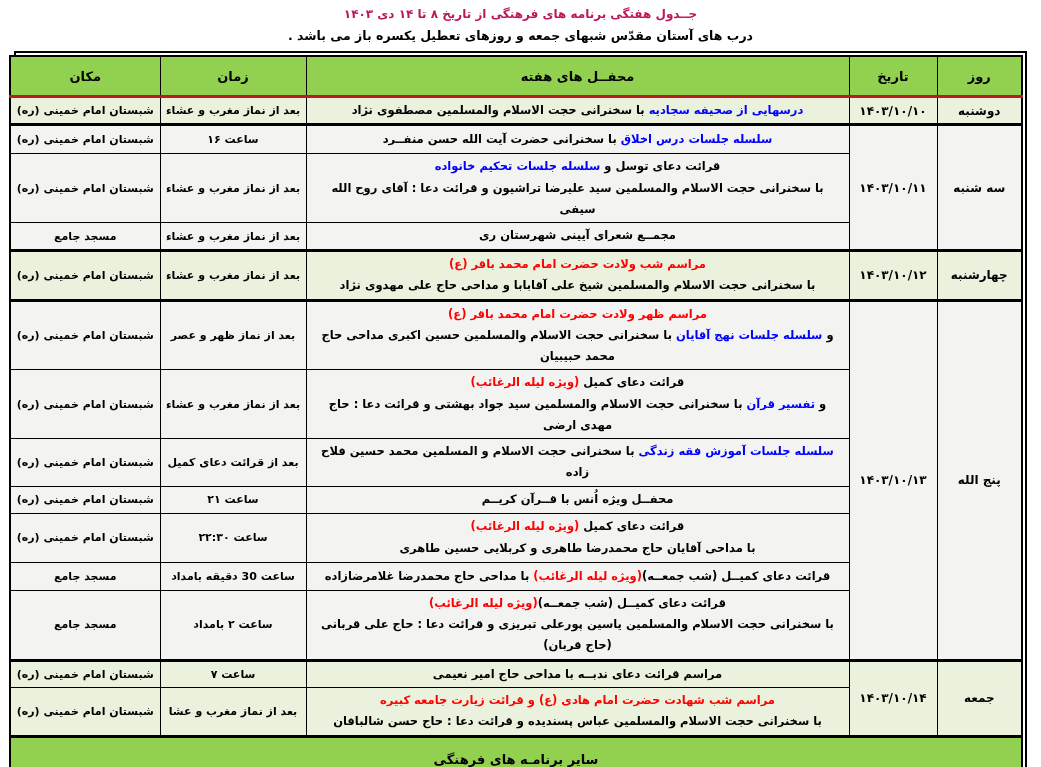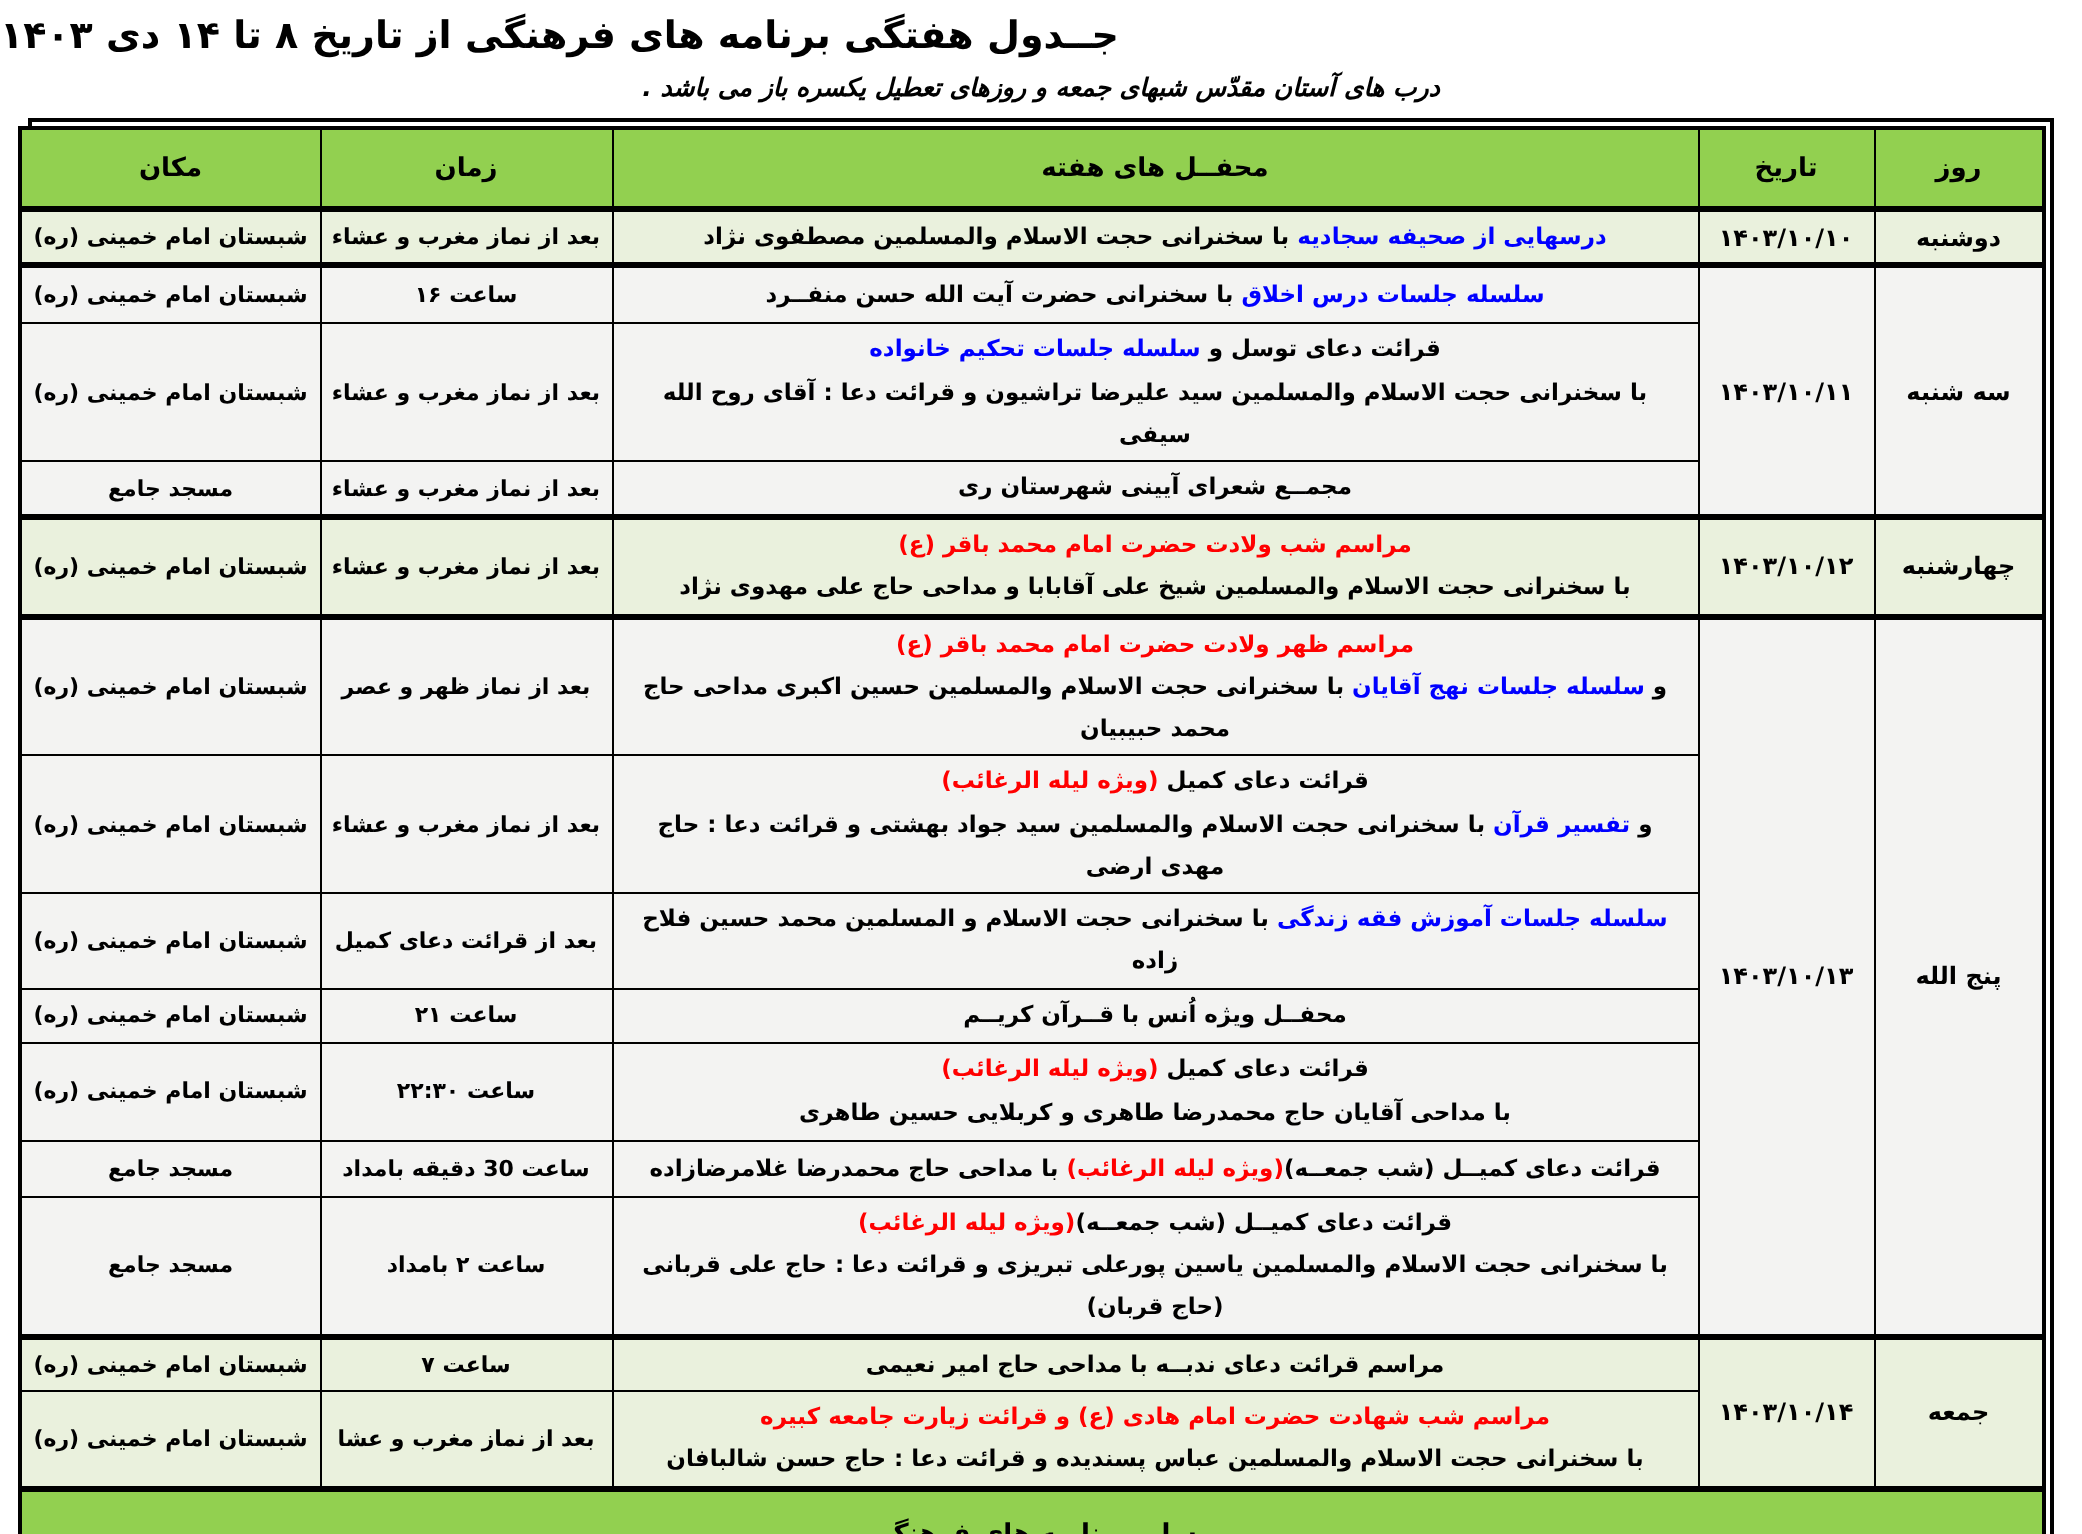--- a/index.html
+++ b/index.html
@@ -1,26 +1,26 @@
 <!DOCTYPE html>
 <html lang="fa" dir="rtl"><head>
 <meta charset="utf-8">
 <style>
   html,body{margin:0;padding:0;}
   body{
     width:1041px;height:767px;background:#ffffff;
     font-family:"DejaVu Sans",sans-serif;
     font-weight:bold;direction:rtl;overflow:hidden;
   }
-  .title{color:#000000;text-align:left;font-size:19px;padding-top:7px;letter-spacing:0;}
-  .subtitle{color:#000;text-align:center;font-size:12.5px;padding:7px 0 8px;font-style:italic;}
+  .title{color:#be185d;text-align:center;font-size:12px;padding-top:7px;letter-spacing:0;}
+  .subtitle{color:#000;text-align:center;font-size:12.5px;padding:7px 0 8px;}
   .table-wrap{margin:0 14px;border:2px solid #000;padding:2px;background:#fff;}
   table{width:100%;border-collapse:collapse;border:2px solid #000;table-layout:fixed;}
   th,td{border:1.5px solid #000;text-align:center;vertical-align:middle;color:#000;}
-  thead th{background:#92d050;font-size:13px;height:36px;border-bottom:1px solid #b91c1c;}
+  thead th{background:#92d050;font-size:13px;height:36px;border-bottom:3px solid #b91c1c;}
   .gs td{border-top:3px solid #000;}
   .sg td{background:#eaf1dd;}
   .sw td{background:#f3f3f2;}
   .day-cell,.date-cell{font-size:12px;}
   .time-cell,.loc-cell{font-size:11px;padding:1px 2px;}
   td.prog{font-size:11.5px;padding:2px 6px;}
   .pl{line-height:1.85;}
   .seg-blue{color:#0000ff;}
   .seg-red{color:#ff0000;margin-top:32px;}
   .banner-row td{background:#92d050;font-size:13px;height:42px;border-top:3px solid #000;}

